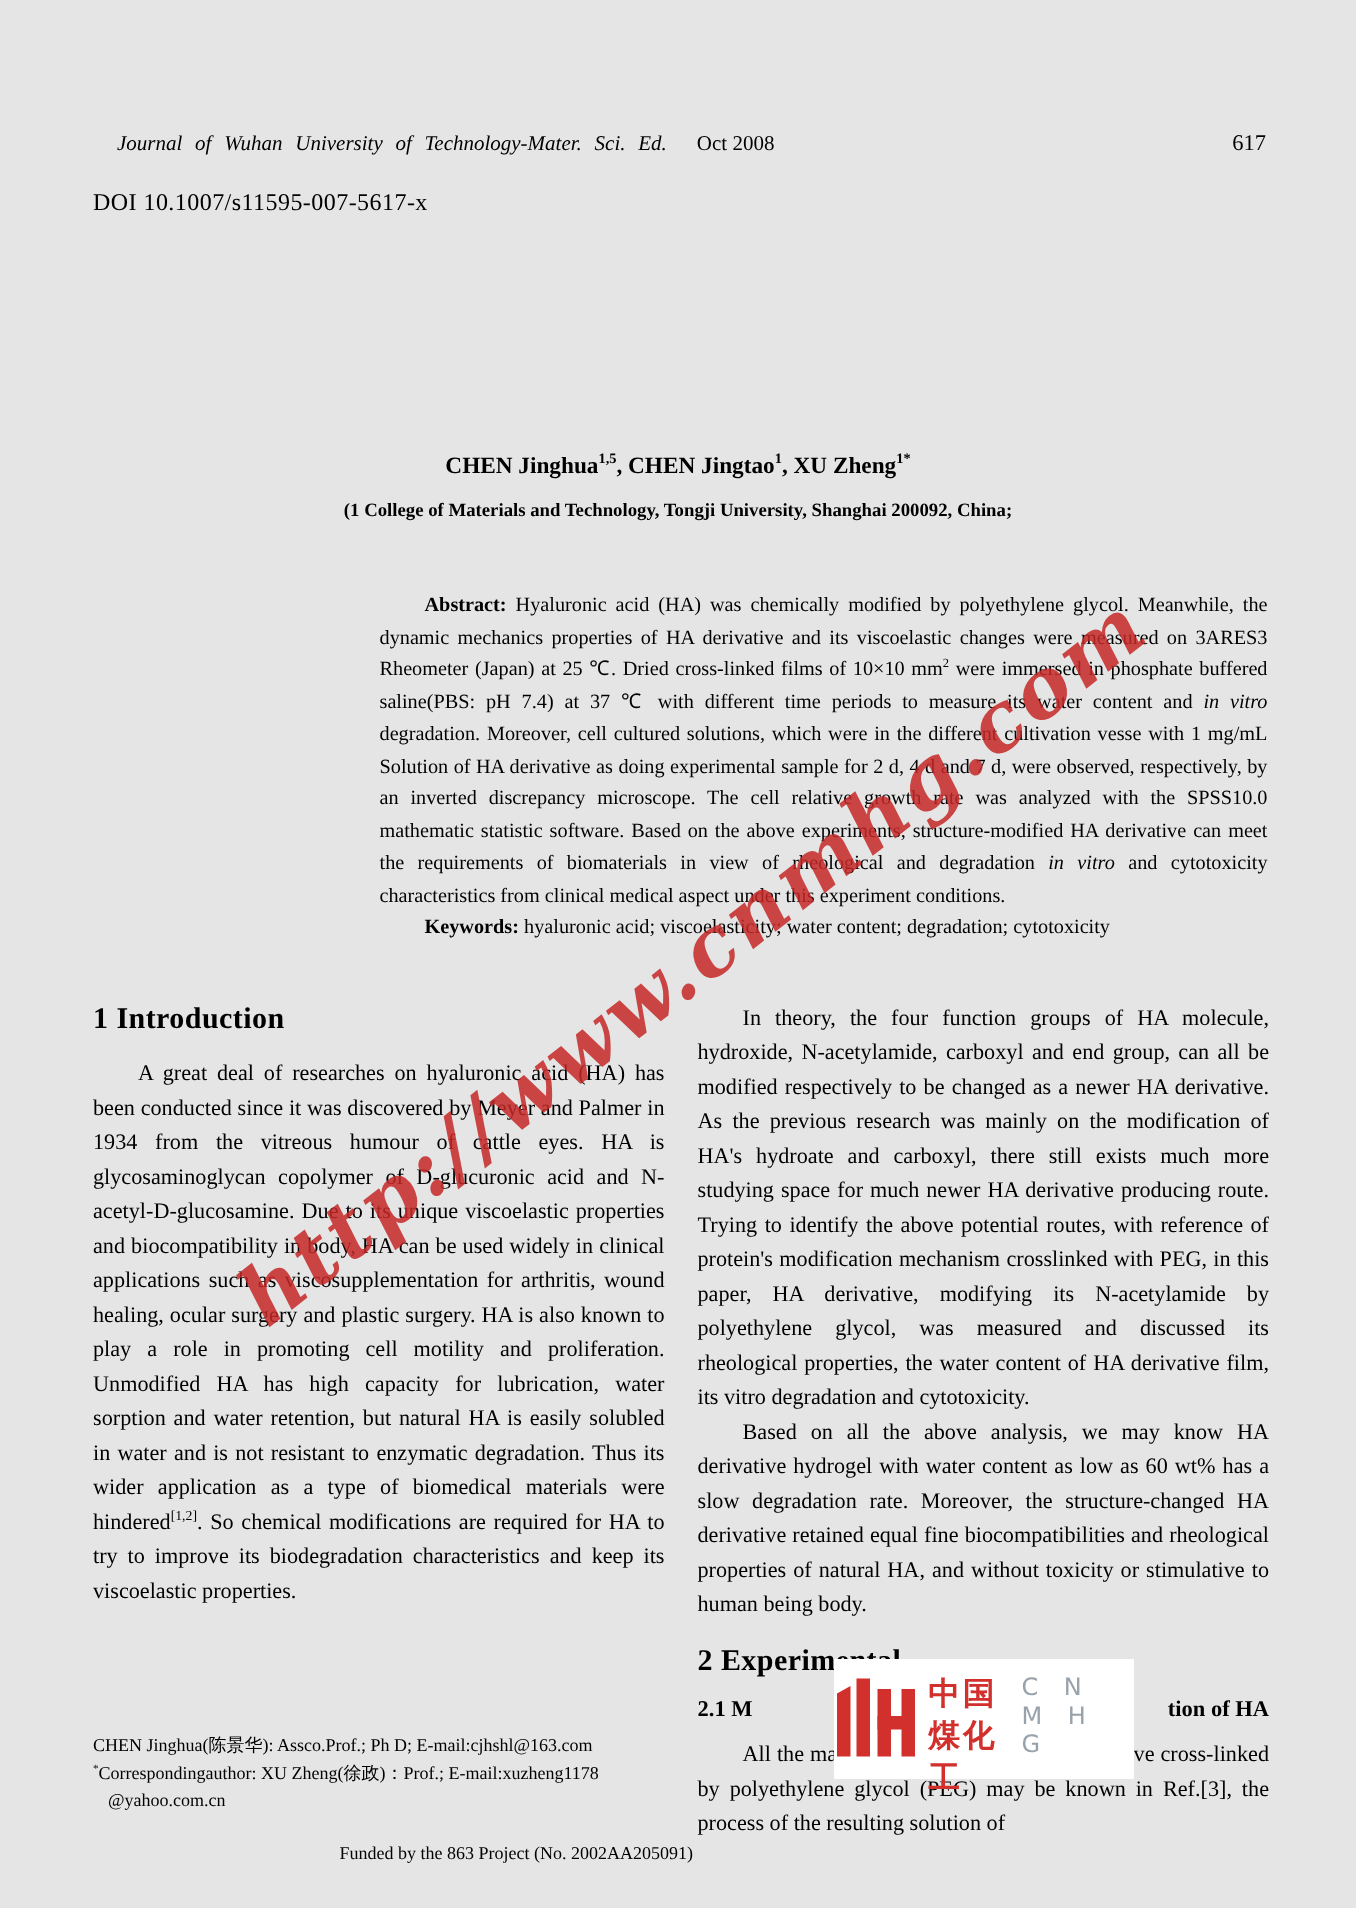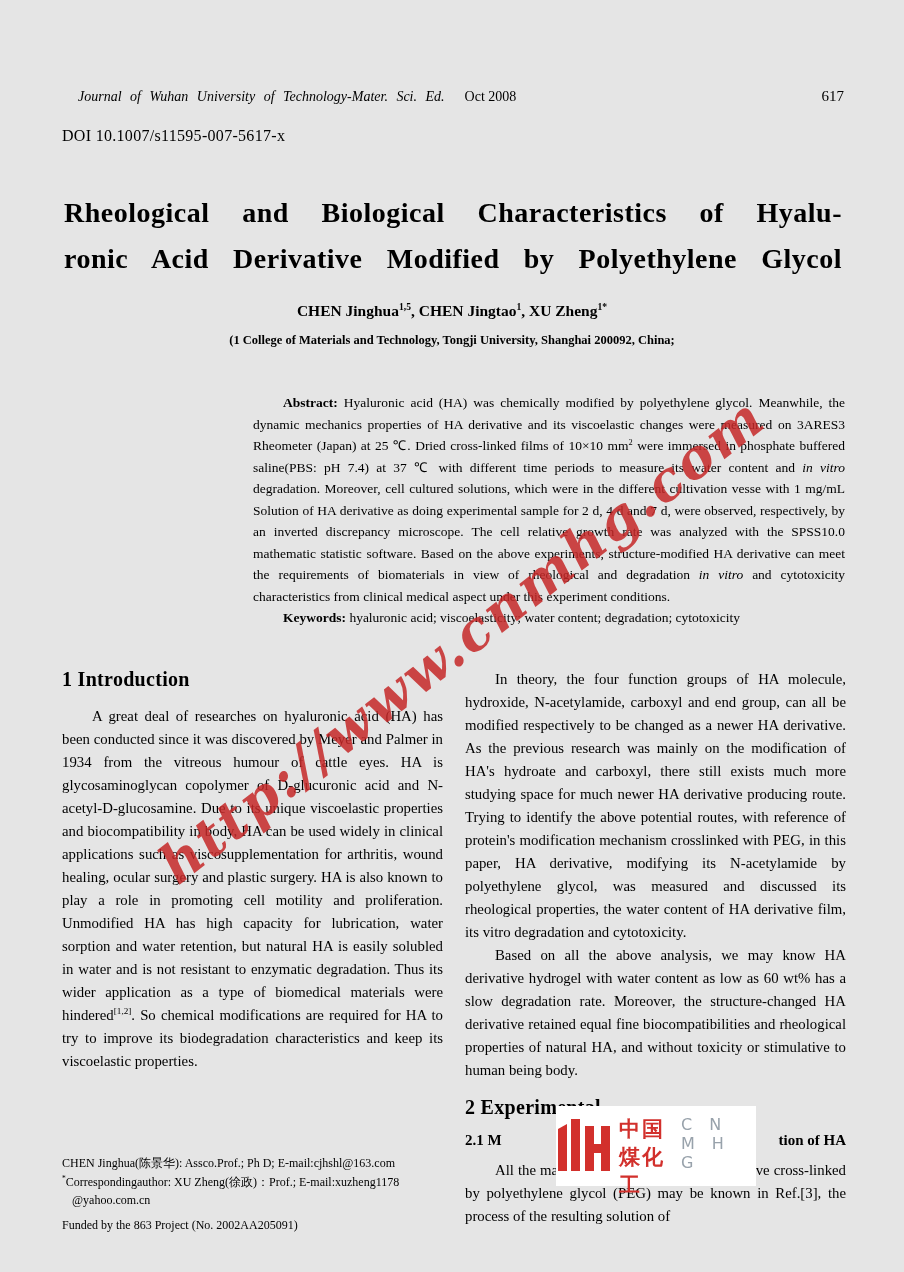--- a/index.html
+++ b/index.html
@@ -54,21 +54,21 @@
     display:flex; justify-content:space-between;
     font-weight:bold; font-size:15px; margin-bottom:7px;
   }
 
   .footnotes {
     position:absolute; top:1154px; left:62px; width:400px;
     font-size:12px; line-height:18.5px; white-space:nowrap;
   }
   .fn-received { text-indent:26px; margin-bottom:4px; }
   .fn-cont { text-indent:10px; }
-  .fn-funding { margin-top:6px; }
+  .fn-funding { margin-top:16px;text-align:right; }
 
   .watermark {
     position:absolute; left:462px; top:640px; z-index:5;
     transform:translate(-50%,-50%) rotate(-38deg);
     font-family:"DejaVu Serif", serif; font-style:italic; font-weight:bold;
     font-size:54px; letter-spacing:3px; white-space:nowrap;
     color:rgba(198,40,40,0.85);
   }
 
   .cnmhg-logo {
@@ -92,24 +92,20 @@
 
 <div class="page">
 
   <div class="header-row">
     <span class="journal">Journal of Wuhan University of Technology-Mater. Sci. Ed.</span>
     <span class="issue-date">Oct 2008</span>
     <span class="page-number">617</span>
   </div>
   <div class="doi">DOI  10.1007/s11595-007-5617-x</div>
 
-  <h1 class="article-title">
-    <div class="title-line">Rheological and Biological Characteristics of Hyalu-</div>
-    <div class="title-line">ronic Acid Derivative Modified by Polyethylene Glycol</div>
-  </h1>
 
   <div class="authors">
     <span>CHEN Jinghua</span><sup>1,5</sup><span>, </span><span>CHEN Jingtao</span><sup>1</sup><span>, </span><span>XU Zheng</span><sup>1*</sup>
   </div>
 
   <div class="affiliations">
     <div>(1 College of Materials and Technology, Tongji University, Shanghai 200092, China;</div>
   </div>
 
   <div class="abstract-block">

